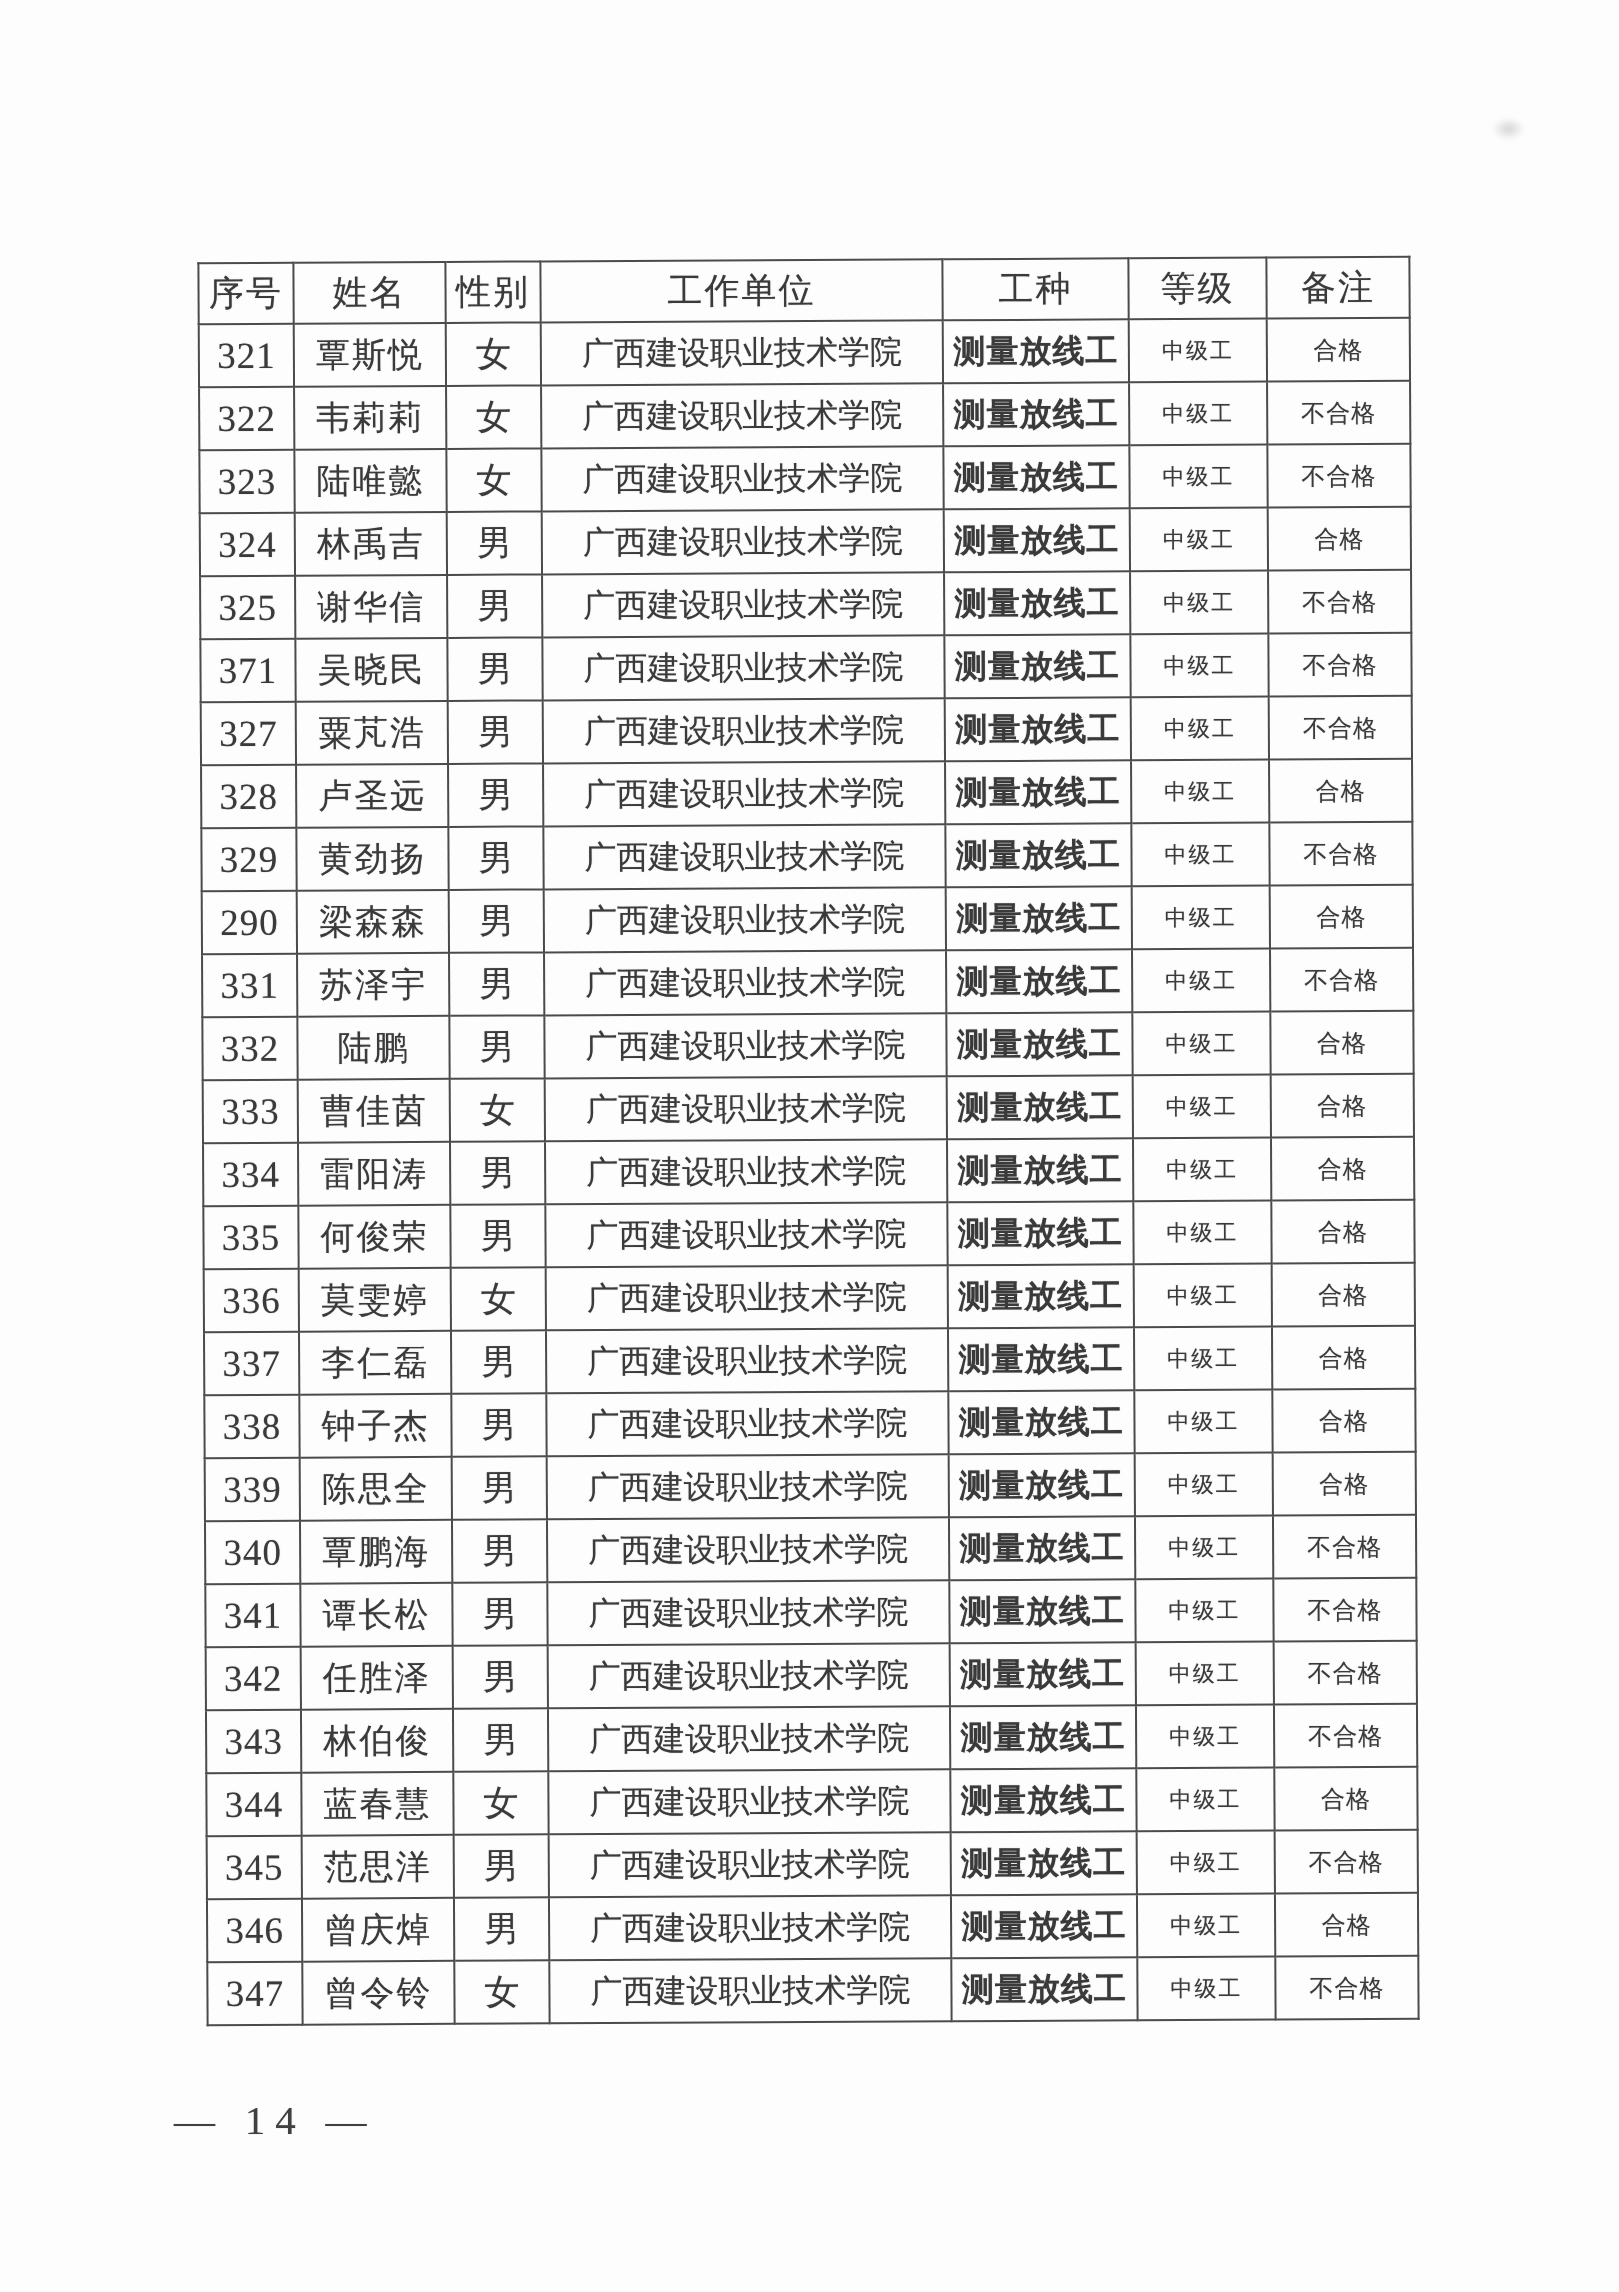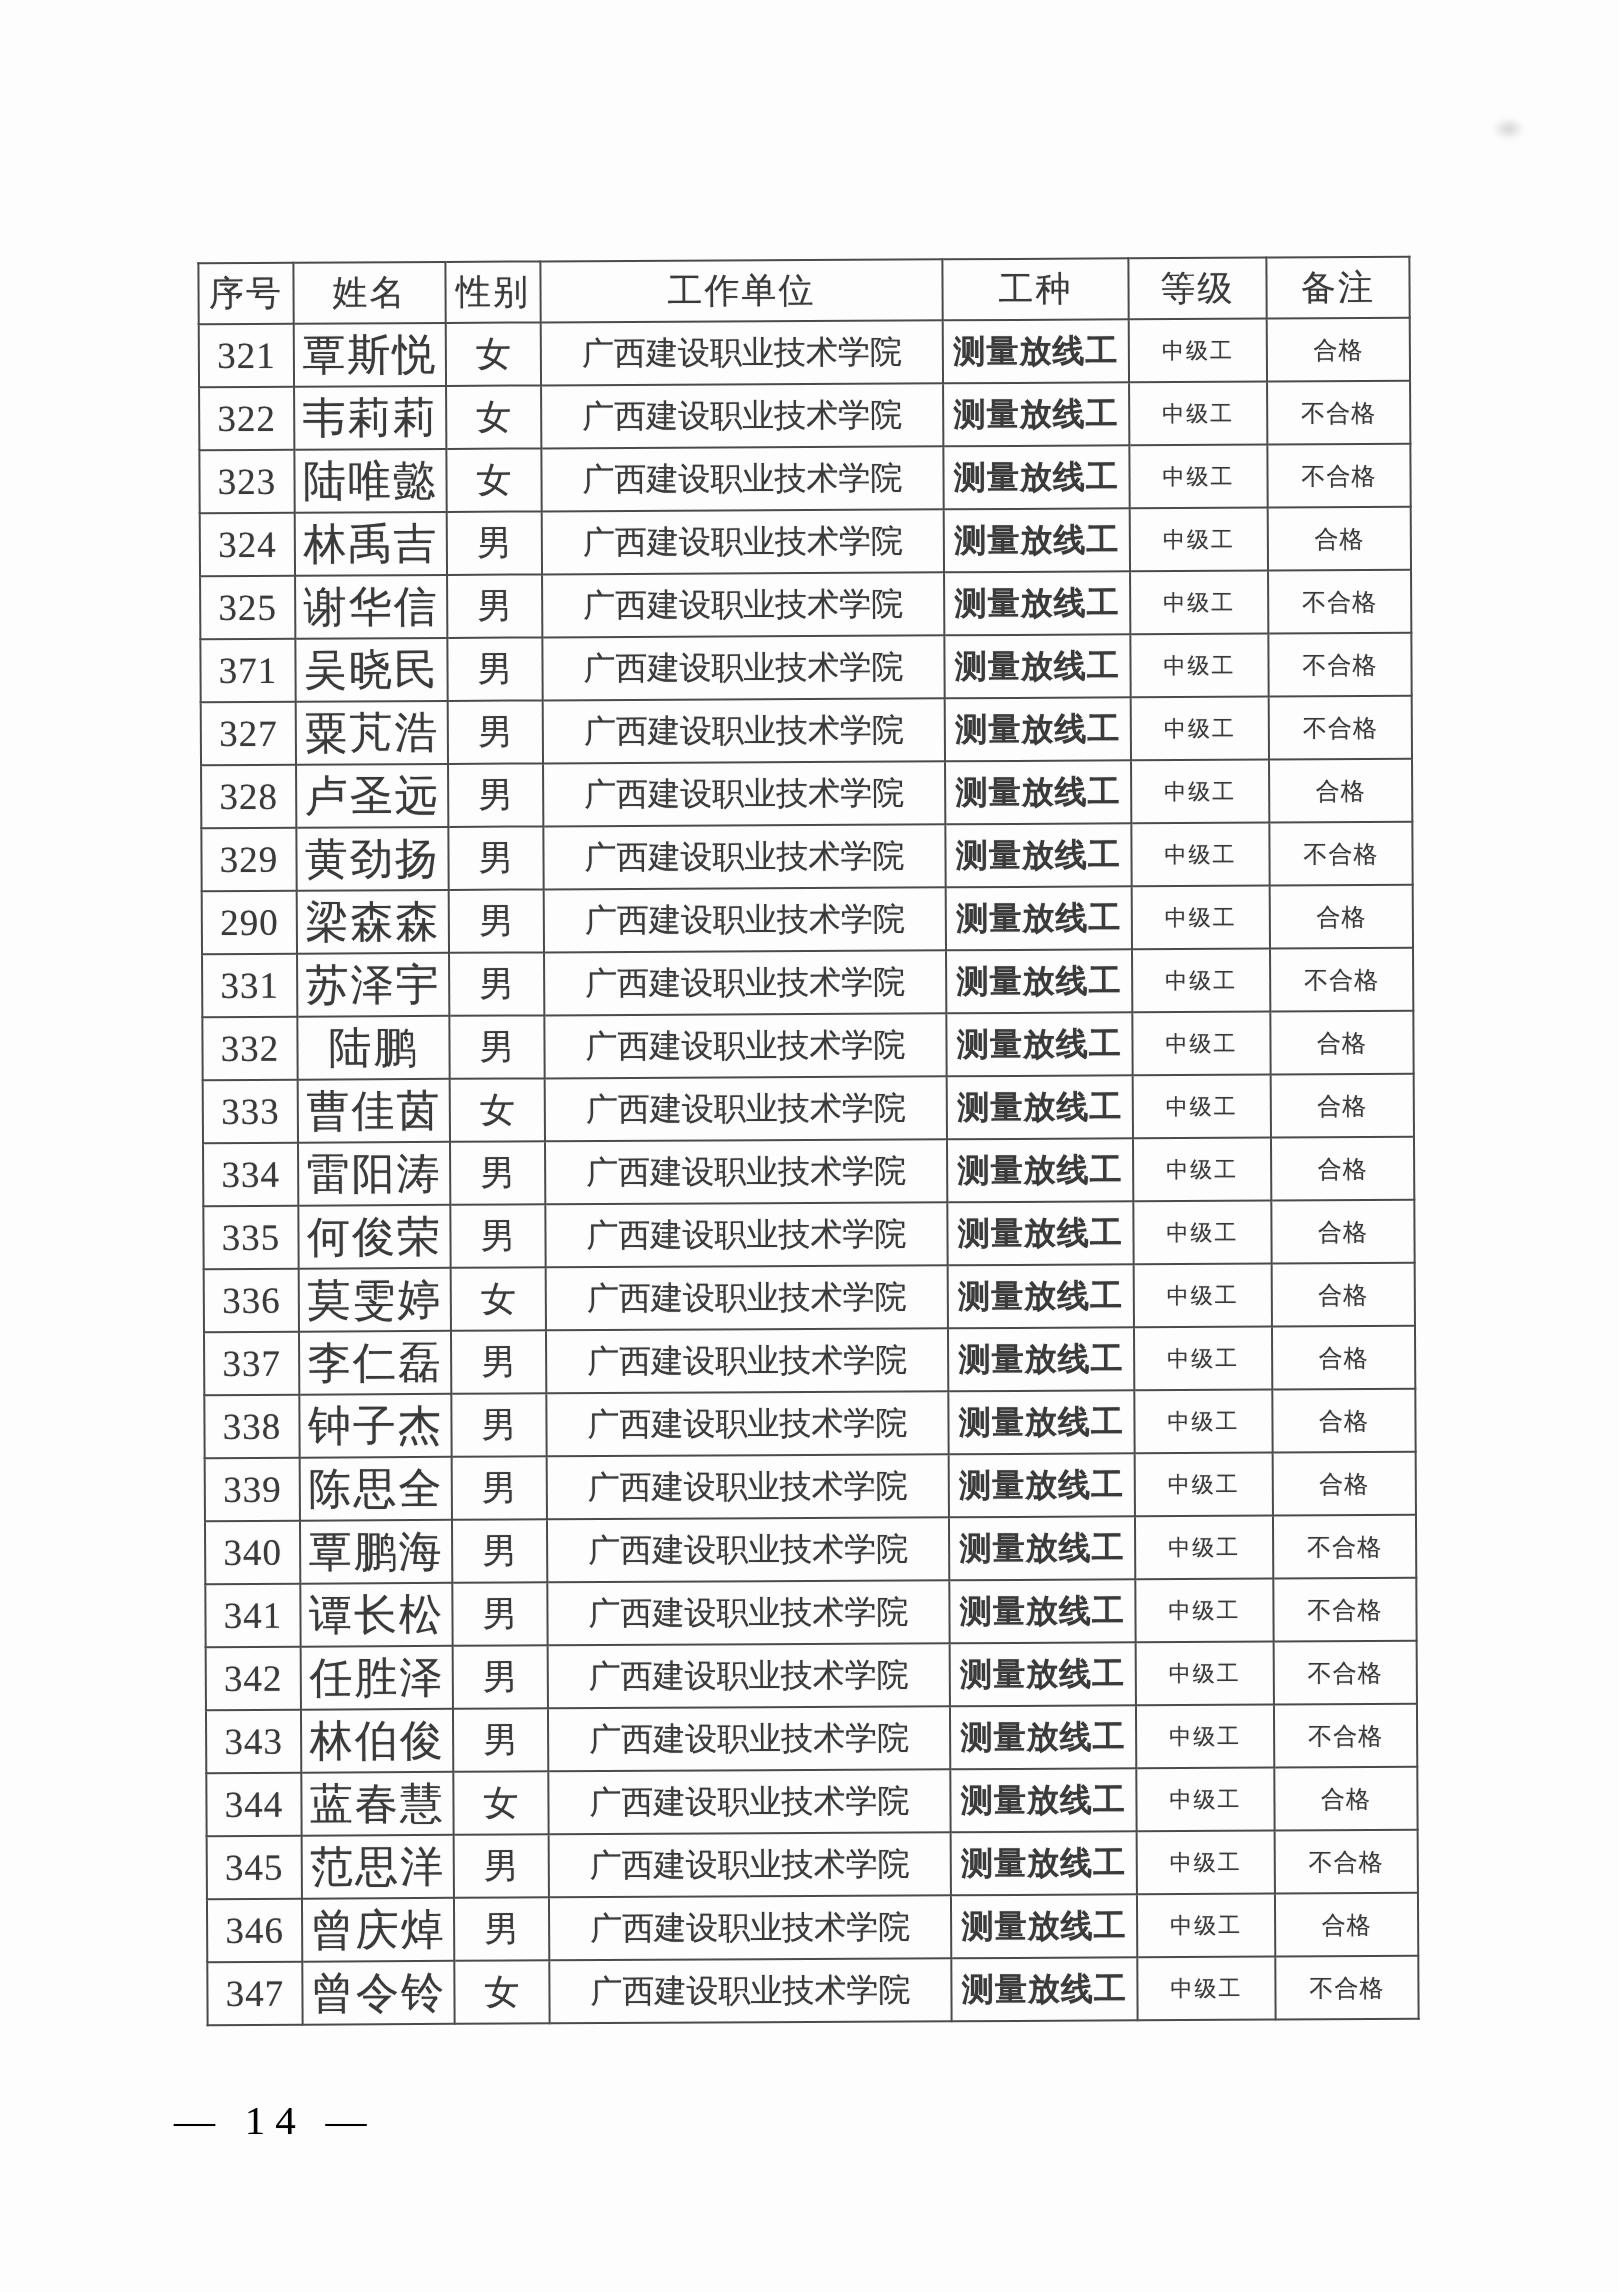--- a/index.html
+++ b/index.html
@@ -41,33 +41,33 @@
   table.roster th {
     height: 59px;
     font-size: 35px;
     font-weight: normal;
     letter-spacing: 2px;
   }
   table.roster td {
     height: 61px;
   }
   td.c-no     { font-size: 37px; letter-spacing: 1px; }
-  td.c-name   { font-size: 43px; letter-spacing: 2px; }
+  td.c-name   { font-size: 34px; letter-spacing: 2px; }
   td.c-gender { font-size: 35px; }
   td.c-unit   { font-size: 32px; letter-spacing: 0px; }
   td.c-trade  { font-size: 32px; letter-spacing: 1px; font-weight: bold; }
   td.c-level  { font-size: 22px; letter-spacing: 2px; }
   td.c-remark { font-size: 24px; letter-spacing: 1px; }
   .page-number {
     position: absolute;
     left: 174px;
     top: 2096px;
     font-size: 41px;
     letter-spacing: 9.8px;
-    color: #000000;
+    color: #404040;
     text-shadow: 0 0 1px rgba(80,80,80,0.5);
   }
   .smudge {
     position: absolute;
     left: 1492px;
     top: 118px;
     width: 33px;
     height: 21.6px;
     background: radial-gradient(closest-side, rgba(160,160,160,0.45), rgba(160,160,160,0));
     filter: blur(2.9px);

